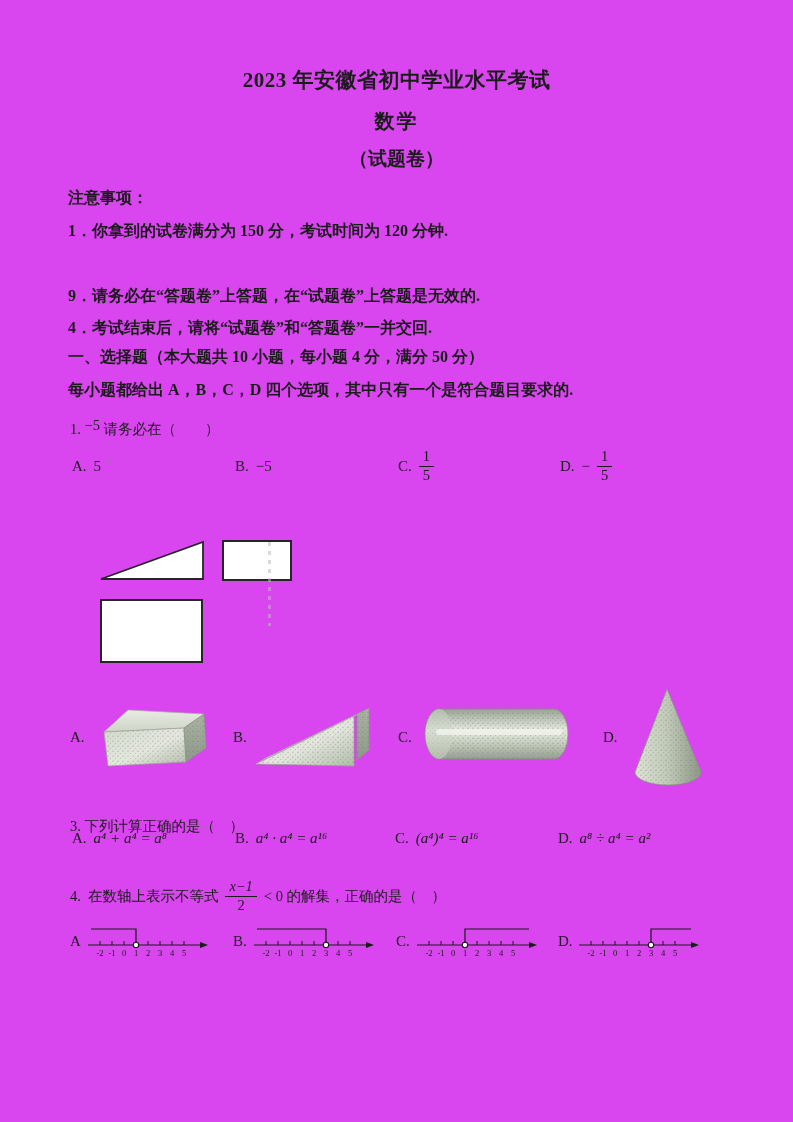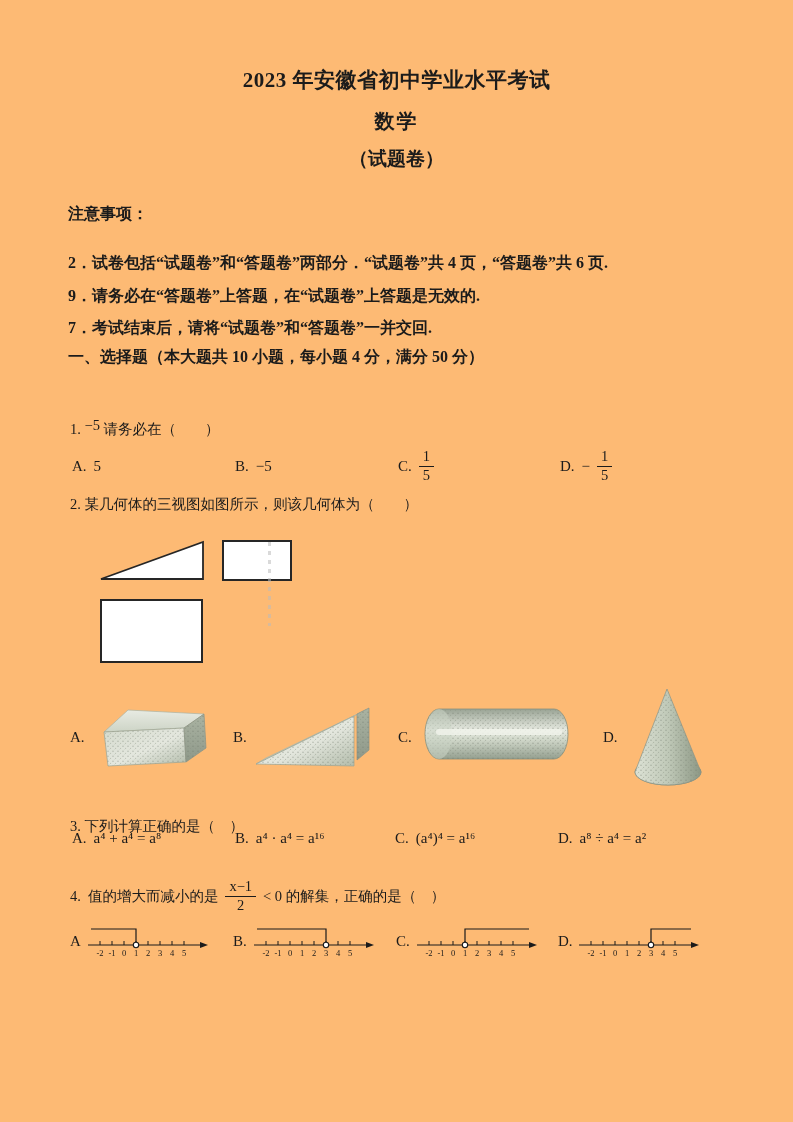--- a/index.html
+++ b/index.html
@@ -1,30 +1,30 @@
 <!DOCTYPE html>
 <html><head>
 <meta charset="utf-8">
 <style>
   html,body{margin:0;padding:0;background:#e8e8e8;}
   .page{
-    position:relative;width:793px;height:1122px;background:#fdba74;
+    position:relative;width:793px;height:1122px;background:#d946ef;
     font-family:"Liberation Serif","DejaVu Serif",serif;color:#1b1b1b;
     overflow:hidden;margin:0 auto;
   }
   .abs{position:absolute;}
   .center{left:0;width:793px;text-align:center;}
   .t1{top:66px;font-size:21px;font-weight:700;letter-spacing:.5px;}
   .t2{top:108px;font-size:20px;font-weight:700;letter-spacing:2px;}
   .t3{top:146px;font-size:19px;font-weight:700;}
   .bold-line{left:68px;font-size:16px;font-weight:700;white-space:nowrap;}
   .stem{left:70px;font-size:14.5px;white-space:nowrap;}
   .opt{display:flex;align-items:center;gap:7px;font-size:15px;white-space:nowrap;}
   .opt .lbl{font-style:normal;}
-  .math{}
+  .math{font-style:italic;}
   .frac{display:inline-flex;flex-direction:column;align-items:center;line-height:1.05;font-size:14.5px;vertical-align:middle;}
   .fnum{padding:0 4px 1px;border-bottom:1.2px solid #1b1b1b;}
   .fden{padding-top:1px;}
   .raised{position:relative;top:-4px;}
   .viewrect{position:absolute;background:#fff;border:2px solid #262626;}
   .artifact{position:absolute;width:3px;background:repeating-linear-gradient(#bbb 0 4px,transparent 4px 9px);opacity:.55;}
   svg text{font-family:"Liberation Serif","DejaVu Serif",serif;}
   .shape-label{font-size:15px;}
 </style>
 </head>
@@ -64,26 +64,27 @@
         <circle cx="3.6" cy="3.4" r="0.55" fill="#8b9484"></circle>
         <circle cx="2.3" cy="4.4" r="0.4" fill="#a3aca0"></circle>
       </pattern>
     </defs>
   </svg>
 
   <div class="abs center t1">2023 年安徽省初中学业水平考试</div>
   <div class="abs center t3">（试题卷）</div>
   <div class="abs center t2">数学</div>
 
-  <div class="abs bold-line" style="top:204px">注意事项：</div>
-  <div class="abs bold-line" style="top:253px">2．试卷包括“试题卷”和“答题卷”两部分．“试题卷”共 4 页，“答题卷”共 6 页.</div>
+  <div class="abs bold-line" style="top:188px">注意事项：</div>
+  <div class="abs bold-line" style="top:221px">1．你拿到的试卷满分为 150 分，考试时间为 120 分钟.</div>
   <div class="abs bold-line" style="top:286px">9．请务必在“答题卷”上答题，在“试题卷”上答题是无效的.</div>
-  <div class="abs bold-line" style="top:318px">7．考试结束后，请将“试题卷”和“答题卷”一并交回.</div>
+  <div class="abs bold-line" style="top:318px">4．考试结束后，请将“试题卷”和“答题卷”一并交回.</div>
 
   <div class="abs bold-line" style="top:347px">一、选择题（本大题共 10 小题，每小题 4 分，满分 50 分）</div>
+  <div class="abs bold-line" style="top:380px">每小题都给出 A，B，C，D 四个选项，其中只有一个是符合题目要求的.</div>
 
   <div class="abs stem" style="top:420px">
     <span>1.</span>
     <span class="raised">−5</span>
     <span>请务必在（　　）</span>
   </div>
   <div class="abs opt" style="left:72px;top:443px;height:46px">
     <span class="lbl">A.</span>
     <span>5</span>
   </div>
@@ -100,21 +101,20 @@
   </div>
   <div class="abs opt" style="left:560px;top:443px;height:46px">
     <span class="lbl">D.</span>
     <span>−</span>
     <span class="frac">
       <span class="fnum">1</span>
       <span class="fden">5</span>
     </span>
   </div>
 
-  <div class="abs stem" style="top:495px">2. 某几何体的三视图如图所示，则该几何体为（　　）</div>
 
   <svg class="abs" style="left:99px;top:536px" width="107" height="46" viewBox="0 0 107 46">
     <polygon points="2,43 104,6 104,43" fill="#fff" stroke="#262626" stroke-width="1.8"></polygon>
   </svg>
   <div class="viewrect" style="left:222px;top:540px;width:66px;height:37px"></div>
   <div class="viewrect" style="left:100px;top:599px;width:99px;height:60px"></div>
   <div class="artifact" style="left:268px;top:542px;height:84px"></div>
 
   <span class="abs shape-label" style="left:70px;top:729px">A.</span>
   <svg class="abs" style="left:92px;top:700px" width="122" height="70" viewBox="0 0 122 70">
@@ -162,21 +162,21 @@
     <span class="lbl">C.</span>
     <span class="math">(a⁴)⁴ = a¹⁶</span>
   </div>
   <div class="abs opt" style="left:558px;top:830px">
     <span class="lbl">D.</span>
     <span class="math">a⁸ ÷ a⁴ = a²</span>
   </div>
 
   <div class="abs opt" style="left:70px;top:872px;height:48px;font-size:14.5px">
     <span>4.</span>
-    <span>值的增大而减小的是</span>
+    <span>在数轴上表示不等式</span>
     <span class="frac">
       <span class="fnum math">x−1</span>
       <span class="fden">2</span>
     </span>
     <span>&lt; 0 的解集，正确的是（　）</span>
   </div>
 
   <span class="abs shape-label" style="left:70px;top:933px">A</span>
   <div class="abs" style="left:86px;top:920px"><svg width="126" height="40" viewBox="0 0 126 40">
         <line x1="2" y1="25" x2="115" y2="25" stroke="#1b1b1b" stroke-width="1"></line>

